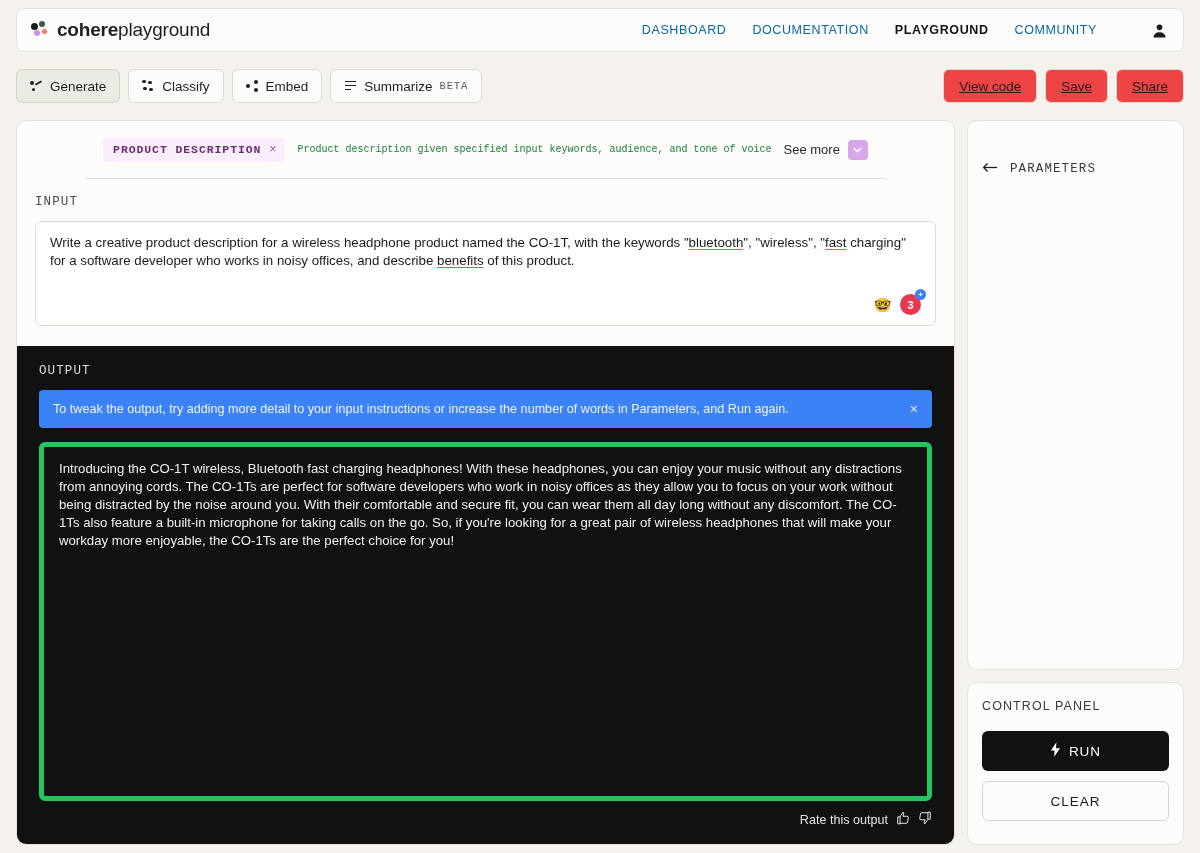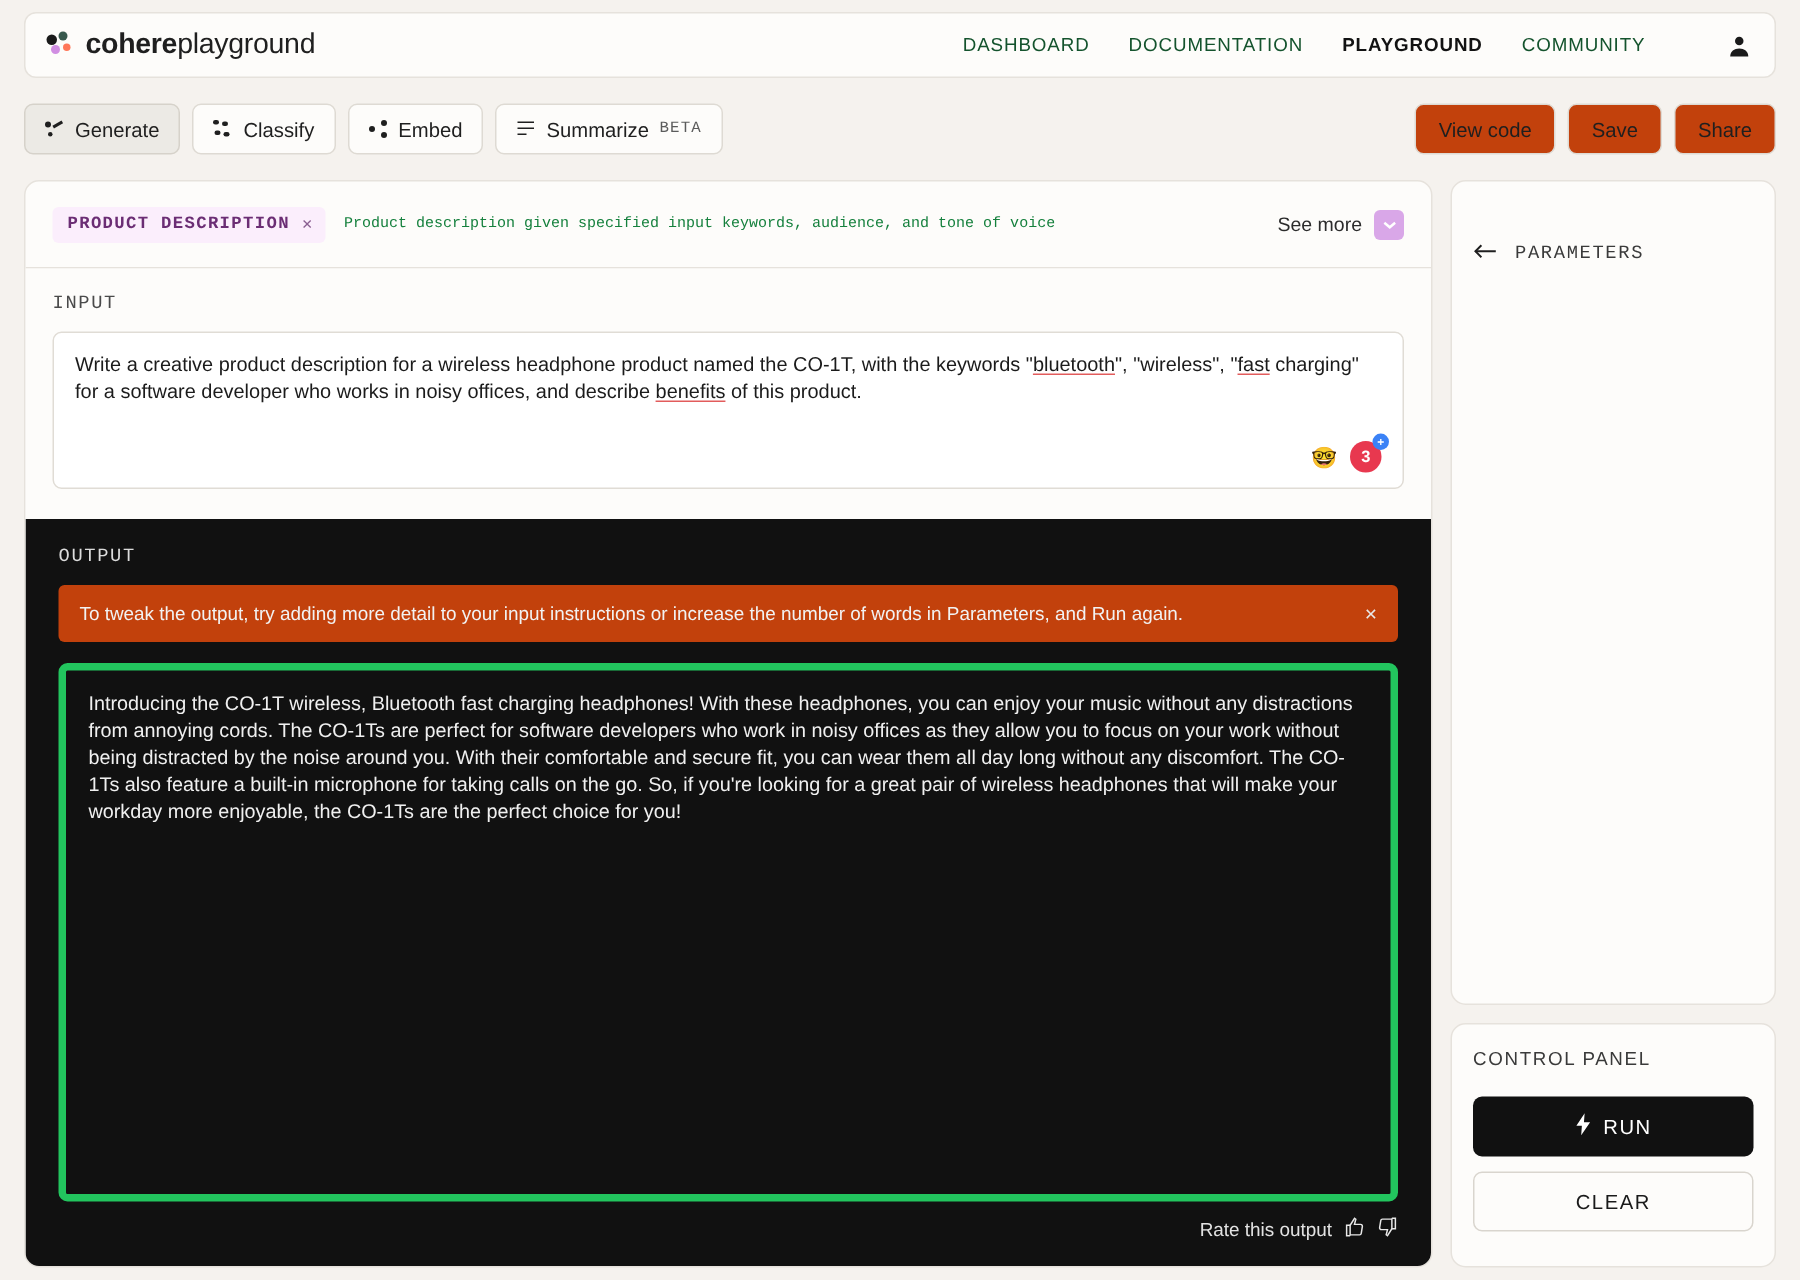--- a/index.html
+++ b/index.html
@@ -44,21 +44,21 @@
   .brand-text { font-size: 19px; color: #1f1f1f; letter-spacing: -0.2px; }
   .brand-text .b1 { font-weight: bold; }
   .brand-text .b2 { font-weight: normal; }
 
   .nav-links {
     margin-left: auto;
     display: flex; align-items: center; gap: 26px;
   }
   .nav-link {
     font-size: 12.5px; letter-spacing: 0.6px;
-    color: #14532d; text-decoration: none;
+    color: #0369a1; text-decoration: none;
     white-space: nowrap;
   }
   .nav-link.active { color: #121212; font-weight: bold; }
   .avatar-btn {
     margin-left: 26px;
     width: 20px; height: 20px;
     display: flex; align-items: center; justify-content: center;
     color: #1a1a1a;
   }
 
@@ -98,41 +98,41 @@
   .ti-emb i:nth-child(1) { width: 4px; height: 4px; border-radius: 50%; left: 0px; top: 4px; }
   .ti-emb i:nth-child(2) { width: 4px; height: 4px; border-radius: 50%; left: 8px; top: 0px; }
   .ti-emb i:nth-child(3) { width: 4px; height: 4px; border-radius: 50%; left: 8px; top: 8px; }
   .ti-sum i:nth-child(1) { width: 11px; height: 1.8px; left: 1px; top: 1px; }
   .ti-sum i:nth-child(2) { width: 11px; height: 1.8px; left: 1px; top: 5px; }
   .ti-sum i:nth-child(3) { width: 6px; height: 1.8px; left: 1px; top: 9px; }
 
   .toolbar-right { margin-left: auto; display: flex; align-items: center; gap: 8px; }
   .btn-outline {
     height: 34px; padding: 0 15px;
-    background: #c2410c;
+    background: #ef4444;
     border: 1px solid #dedad3;
     border-radius: 6px;
     font-size: 13.5px; color: #1f1f1f;
-    display: flex; align-items: center;
+    display: flex; align-items: center; text-decoration: underline;
   }
 
   
   .content {
     margin-top: 10px;
     display: flex;
     gap: 12px;
     height: 725px;
   }
   .left-col {
     width: 952px;
     border-radius: 10px;
     overflow: hidden;
     background: #fdfcfa;
     border: 1px solid #e6e2dc;
-    display: flex; flex-direction: column;
+    display: flex; flex-direction: column; align-items: center;
   }
   .right-col {
     width: 220px;
     display: flex; flex-direction: column; gap: 12px;
   }
 
   
   .preset-row {
     height: 58px;
     display: flex; align-items: center;
@@ -226,21 +226,21 @@
     padding: 18px 22px 16px 22px;
     display: flex; flex-direction: column;
   }
   .out-label {
     font-family: "Liberation Mono", monospace;
     font-size: 12.5px; letter-spacing: 1.1px;
     color: #dcdcdc;
     margin-bottom: 12px;
   }
   .tip-bar {
-    background: #c2410c;
+    background: #3b82f6;
     border-radius: 4px;
     padding: 11px 14px;
     display: flex; align-items: center;
     color: #f2f2f2;
     font-size: 12.6px;
     margin-bottom: 14px;
   }
   .tip-close { margin-left: auto; font-size: 14px; color: #e8e8e8; }
   .out-box {
     flex: 1;

